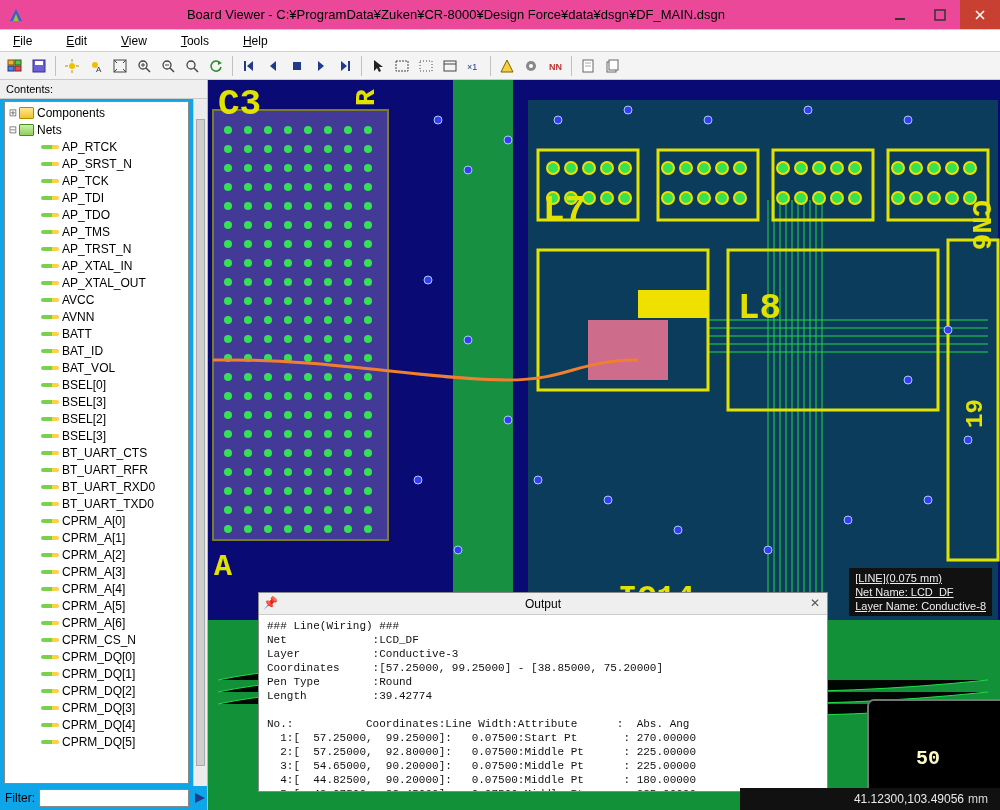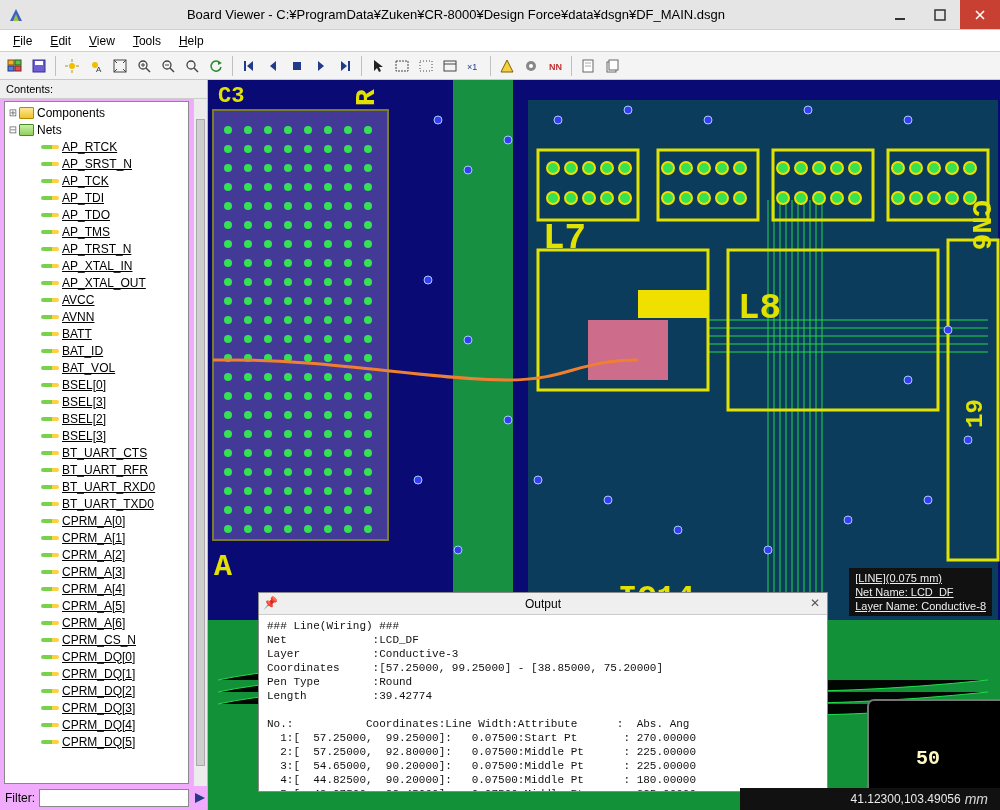--- a/index.html
+++ b/index.html
@@ -1,48 +1,48 @@
 <!DOCTYPE html>
 <html><head>
 <meta charset="utf-8">
 <style>
   * { box-sizing: border-box; margin: 0; padding: 0; font-family: "Segoe UI", Tahoma, sans-serif; }
   body { width:1000px; height:810px; overflow:hidden; background:#fff; font-size:12px; }
 
   
-  .titlebar { height:30px; background:#e5e5e5; border-bottom:1px solid #d0d0d0; display:flex; align-items:center; }
+  .titlebar { height:30px; background:#ec4899; border-bottom:1px solid #d0d0d0; display:flex; align-items:center; }
   .titlebar .app-icon { width:20px; height:20px; margin:0 6px; display:flex; align-items:center; justify-content:center; }
   .titlebar .title { flex:1; text-align:center; color:#000; font-size:13px; }
   .winbtns { display:flex; height:100%; }
   .winbtn { width:40px; display:flex; align-items:center; justify-content:center; color:#333; }
   .winbtn.close { background:#c84031; color:#fff; }
 
   
-  .menubar { height:22px; display:flex; align-items:center; padding:0 6px; gap:4px; border-bottom:1px solid #d0d0d0; }
+  .menubar { height:22px; display:flex; align-items:center; padding:0 6px; gap:20px; border-bottom:1px solid #d0d0d0; }
   .menubar .menu { padding:2px 7px; cursor:default; }
   .menubar .menu span.u { text-decoration:underline; }
 
   
   .toolbar { height:28px; background:#f4f4f4; border-bottom:1px solid #c9c9c9; display:flex; align-items:center; padding:0 4px; gap:2px; }
   .tbtn { width:22px; height:22px; display:flex; align-items:center; justify-content:center; border:1px solid transparent; }
   .tsep { width:1px; height:20px; background:#c0c0c0; margin:0 3px; }
 
   
   .main { display:flex; height:calc(810px - 30px - 22px - 28px); }
 
   
-  .left { width:208px; display:flex; flex-direction:column; border-right:1px solid #b8b8b8; background:#f0abfc; }
+  .left { width:208px; display:flex; flex-direction:column; border-right:1px solid #b8b8b8; background:#0ea5e9; }
   .contents-hdr { padding:3px 6px; font-size:11px; background:#efefef; border-bottom:1px solid #ccc; }
   .tree { flex:1; overflow:auto; background:#fff; border:1px solid #888; margin:2px 4px 2px 4px; font-size:12px; padding:2px; }
   .node { white-space:nowrap; display:flex; align-items:center; height:17px; }
   .node .exp { width:12px; display:inline-flex; justify-content:center; color:#666; font-size:10px; }
   .node .ficon { width:15px; height:12px; display:inline-block; margin-right:3px; }
   .ficon.folder-y { background:linear-gradient(#ffe694,#f0c42c); border:1px solid #b08a00; border-radius:1px; }
   .ficon.folder-g { background:linear-gradient(#c8f0a8,#8fd05c); border:1px solid #4a8a20; border-radius:1px; }
-  .node.leaf { padding-left:34px;text-decoration:underline; }
+  .node.leaf { padding-left:34px; }
   .leaf .neticon { width:18px; height:12px; margin-right:3px; display:inline-block; position:relative; }
   .leaf .neticon::before { content:""; position:absolute; left:0; top:4px; width:18px; height:4px; background:linear-gradient(90deg,#78d24a 60%,#ffd040 60%); border-radius:2px; }
   .filterrow { display:flex; align-items:center; padding:3px 5px; gap:4px; }
   .filterrow input[type=text] { flex:1; border:1px solid #888; height:18px; font-size:11px; padding:0 3px; }
   .filterrow .go { width:20px; height:18px; display:flex; align-items:center; justify-content:center; color:#223a8a; }
   .zoomrow { padding:2px 6px 6px; display:flex; align-items:center; gap:4px; font-size:11px; }
 
   
   .canvas { flex:1; position:relative; background:#0a0a64; overflow:hidden; }
   .pcb { position:absolute; inset:0; }
@@ -52,21 +52,21 @@
   .output .ohdr { height:22px; background:#efefef; display:flex; align-items:center; justify-content:center; font-size:12px; border-bottom:1px solid #ccc; position:relative; }
   .output .ohdr .pin { position:absolute; left:4px; top:3px; color:#777; }
   .output .ohdr .xbtn { position:absolute; right:4px; top:2px; width:16px; height:16px; display:flex; align-items:center; justify-content:center; color:#555; }
   .output .obody { flex:1; overflow:auto; padding:4px 8px; font-family:"Courier New",monospace; font-size:11px; line-height:14px; white-space:pre; color:#111; background:#fff; }
 
   
   .tooltip { position:absolute; right:8px; top:488px; background:#111; color:#eee; font-family:"Courier New",monospace; font-size:11px; line-height:14px; padding:3px 6px;text-decoration:underline; }
 
   
   .status { position:absolute; right:0; bottom:0; height:22px; width:260px; background:#111; color:#eaeaea; display:flex; align-items:center; justify-content:flex-end; padding:0 12px; font-size:12px; }
-  .status .unit { margin-left:4px; font-size:14px; opacity:.9;font-style:italic; }
+  .status .unit { margin-left:4px; font-size:12px; opacity:.9; }
 
   .scrollbar-stub { width:14px; background:#ececec; border-left:1px solid #ccc; position:relative; }
   .scrollbar-stub::before{ content:""; position:absolute; top:20px; bottom:20px; left:2px; right:2px; background:#cfcfcf; border:1px solid #aaa;}
   .tree-scroll { display:flex; }
   .tree-scroll .tree{flex:1}
   .silk-label{ position:absolute; color:#e2e200; font-family:"Courier New",monospace; font-weight:600;}
 </style>
 </head>
 <body>
 
@@ -714,23 +714,23 @@
           <circle cx="640" cy="440" r="4" fill="#3a3af0" stroke="#a0d0ff"></circle>
           <circle cx="720" cy="420" r="4" fill="#3a3af0" stroke="#a0d0ff"></circle>
           <circle cx="700" cy="300" r="4" fill="#3a3af0" stroke="#a0d0ff"></circle>
           <circle cx="740" cy="250" r="4" fill="#3a3af0" stroke="#a0d0ff"></circle>
           <circle cx="760" cy="360" r="4" fill="#3a3af0" stroke="#a0d0ff"></circle>
           <circle cx="360" cy="520" r="4" fill="#3a3af0" stroke="#a0d0ff"></circle>
           <circle cx="300" cy="520" r="4" fill="#3a3af0" stroke="#a0d0ff"></circle>
         </g>
     </svg>
 
-    <div class="silk-label" style="left:10px; top:4px; font-size:22px;">C3</div>
+    <div class="silk-label" style="left:10px; top:4px; font-size:36px;">C3</div>
     <div class="silk-label" style="left:150px; top:2px; font-size:28px; transform:rotate(-90deg);">R</div>
-    <div class="silk-label" style="left:335px; top:110px; font-size:36px;margin-top:28px;">L7</div>
+    <div class="silk-label" style="left:335px; top:110px; font-size:36px;">L7</div>
     <div class="silk-label" style="left:530px; top:208px; font-size:36px;">L8</div>
     <div class="silk-label" style="left:410px; top:500px; font-size:32px;">IC14</div>
     <div class="silk-label" style="left:6px; top:470px; font-size:30px;">A</div>
     <div class="silk-label" style="right:4px; top:120px; font-size:28px; writing-mode:vertical-rl;">CN6</div>
     <div class="silk-label" style="right:10px; top:320px; font-size:24px; transform:rotate(-90deg);">19</div>
     <div class="silk-label" style="right:60px; bottom:40px; font-size:20px; color:#fef9c3;">50</div>
 
     <div class="tooltip">
       <div>[LINE](0.075 mm)</div>
       <div>  Net Name: LCD_DF</div>

